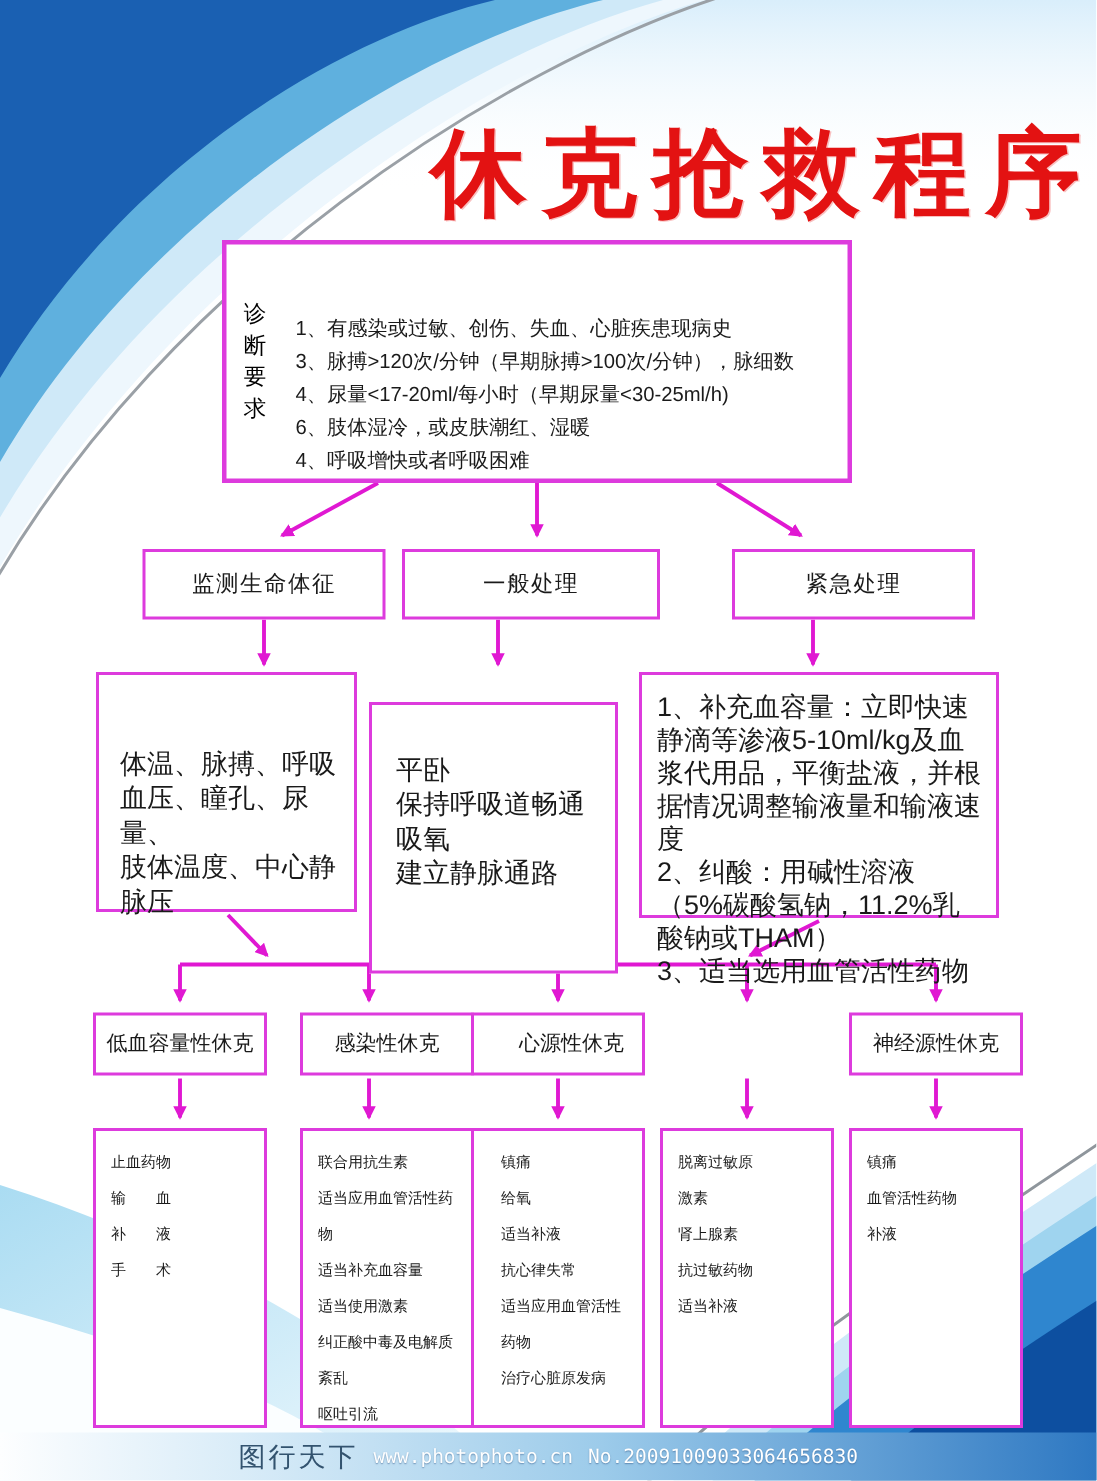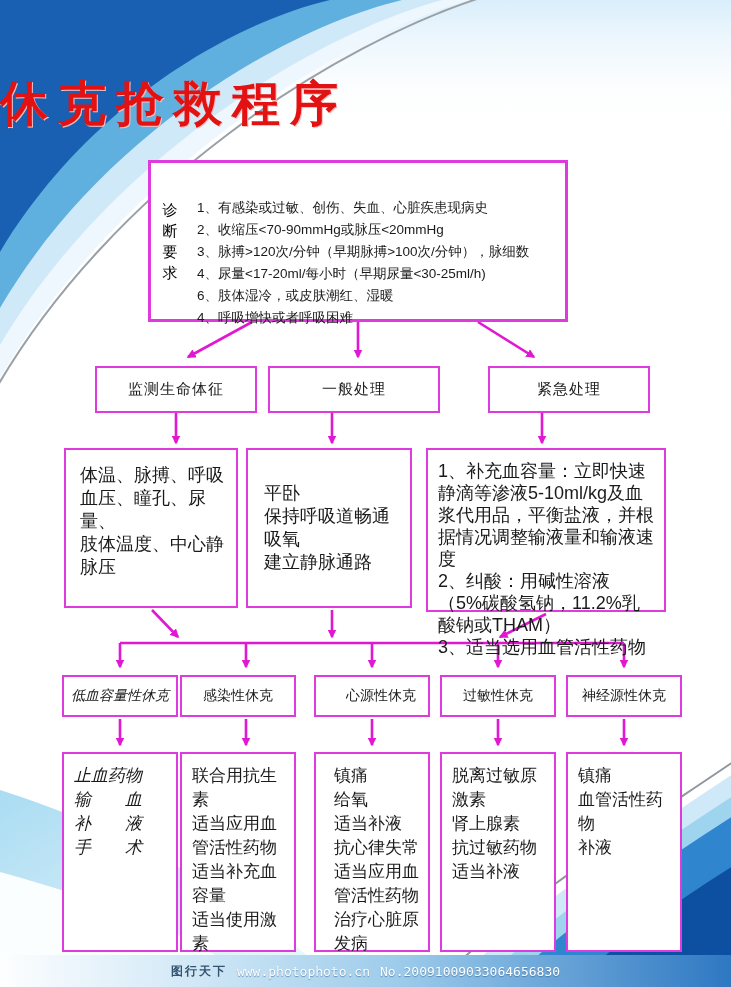--- a/index.html
+++ b/index.html
@@ -10,61 +10,61 @@
     color:#1a1a1a;
   }
   svg.layer{position:absolute;left:0;top:0;pointer-events:none;}
   #bg-layer{z-index:0;}
   #arrow-layer{z-index:1;}
   .box{
     position:absolute;background:#ffffff;border:2px solid #dd3bdd;
     box-sizing:border-box;z-index:2;
   }
   #page-title{
-    position:absolute;left:0;top:72px;width:100%;text-align:left;z-index:2;
+    position:absolute;left:0;top:72px;width:100%;text-align:right;z-index:2;
     font-family:"Liberation Serif","DejaVu Serif",serif;
-    font-size:48px;font-weight:bold;color:#e31212;letter-spacing:10px;
+    font-size:64px;font-weight:bold;color:#e31212;letter-spacing:10px;
     text-shadow:1px 1px 0 #f9c0c0;
   }
   
   #diagnosis-box{left:148px;top:160px;width:420px;height:162px;border-width:3px;
     display:flex;align-items:center;padding:6px 8px;}
   .v-label{
     width:18px;font-size:15px;line-height:21px;text-align:center;
     word-break:break-all;margin:0 4px 0 2px;color:#000000;
   }
   .diag-list{flex:1;font-size:13.5px;line-height:22px;margin-left:14px;margin-top:43px;}
   .diag-list div{white-space:nowrap;}
   
   .l2box{height:47px;display:flex;align-items:center;justify-content:center;
     font-size:15px;letter-spacing:1px;}
   #l2-1{left:95px;top:366px;width:162px;}
   #l2-2{left:268px;top:366px;width:172px;}
   #l2-3{left:461px;top:366px;width:162px;margin-left:27px;}
   
   .l3box{font-size:18px;line-height:23px;}
   .pre{white-space:pre-line;}
-  #l3-1{left:64px;top:448px;width:174px;height:160px;padding:14px 8px 8px 14px;}
-  #l3-2{left:246px;top:448px;width:166px;height:160px;padding:32px 8px 8px 16px;}
+  #l3-1{left:64px;top:448px;width:174px;height:160px;padding:48px 8px 8px 14px;}
+  #l3-2{left:246px;top:468px;width:166px;height:181px;padding:32px 8px 8px 16px;}
   #l3-3{left:426px;top:448px;width:240px;height:164px;padding:10px 10px 8px 10px;line-height:22px;}
   
   .l4box{height:42px;display:flex;align-items:center;justify-content:center;
     font-size:14px;}
-  .l5box{height:200px;font-size:17px;line-height:24px;padding:10px 6px 6px 10px;}
-  .c1{left:62px;font-style:italic;}  .c2{left:180px;} .c3{left:314px;padding-left:18px;} .c4{left:440px;} .c5{left:566px;}
+  .l5box{height:200px;font-size:10px;line-height:24px;padding:10px 6px 6px 10px;}
+  .c1{left:62px;}  .c2{left:200px;} .c3{left:314px;padding-left:18px;} .c4{left:440px;} .c5{left:566px;}
   .col{width:116px;}
   .l4{top:675px;} .l5{top:752px;}
   
   #footer-bar{
     position:absolute;left:0;top:955px;width:731px;height:32px;z-index:3;
     background:linear-gradient(90deg,#fdfeff 0%,#d9ecf8 22%,#9ccbea 55%,#2e78c2 100%);
     display:flex;align-items:center;justify-content:center;gap:10px;
     font-size:13px;
   }
-  #footer-brand{color:#33536f;font-weight:bold;letter-spacing:2px;font-size:12px;}
+  #footer-brand{color:#33536f;font-weight:normal;letter-spacing:2px;font-size:18px;}
   .footer-mono{font-family:"DejaVu Sans Mono","Liberation Mono",monospace;color:#ffffff;
     text-shadow:0 1px 1px rgba(40,80,130,.55);}
 </style>
 </head>
 <body>
 
 <div id="poster">
 
   <svg id="bg-layer" class="layer" width="731" height="987" viewBox="0 0 731 987">
     <defs>
@@ -124,21 +124,20 @@
       <path d="M624,719 L624,745" marker-end="url(#ah)"></path>
     </g>
   </svg>
 
   <div id="page-title">休克抢救程序</div>
 
   <div id="diagnosis-box" class="box">
     <div class="v-label">诊断要求</div>
     <div class="diag-list">
       <div>1、有感染或过敏、创伤、失血、心脏疾患现病史</div>
-      <div>2、收缩压&lt;70-90mmHg或脉压&lt;20mmHg</div>
       <div>3、脉搏&gt;120次/分钟（早期脉搏&gt;100次/分钟），脉细数</div>
       <div>4、尿量&lt;17-20ml/每小时（早期尿量&lt;30-25ml/h)</div>
       <div>6、肢体湿冷，或皮肤潮红、湿暖</div>
       <div>4、呼吸增快或者呼吸困难</div>
     </div>
   </div>
 
   <div id="l2-2" class="box l2box">一般处理</div>
   <div id="l2-1" class="box l2box">监测生命体征</div>
   <div id="l2-3" class="box l2box">紧急处理</div>
@@ -151,33 +150,32 @@
 保持呼吸道畅通
 吸氧
 建立静脉通路</div>
   <div id="l3-3" class="box l3box pre">1、补充血容量：立即快速静滴等渗液5-10ml/kg及血浆代用品，平衡盐液，并根据情况调整输液量和输液速度
 2、纠酸：用碱性溶液（5%碳酸氢钠，11.2%乳酸钠或THAM）
 3、适当选用血管活性药物</div>
 
   <div class="box l4box col c1 l4">低血容量性休克</div>
   <div class="box l4box col c2 l4">感染性休克</div>
   <div class="box l4box col c3 l4">心源性休克</div>
-  <div class="box l4box col c4 l4">过敏性休克</div>
   <div class="box l4box col c5 l4">神经源性休克</div>
 
   <div class="box l5box pre col c1 l5">止血药物
 输　　血
 补　　液
 手　　术</div>
   <div class="box l5box pre col c2 l5">联合用抗生素
 适当应用血管活性药物
 适当补充血容量
 适当使用激素
 纠正酸中毒及电解质紊乱
-或皮肤潮红</div>
+呕吐引流</div>
   <div class="box l5box pre col c3 l5">镇痛
 给氧
 适当补液
 抗心律失常
 适当应用血管活性药物
 治疗心脏原发病</div>
   <div class="box l5box pre col c4 l5">脱离过敏原
 激素
 肾上腺素
 抗过敏药物

